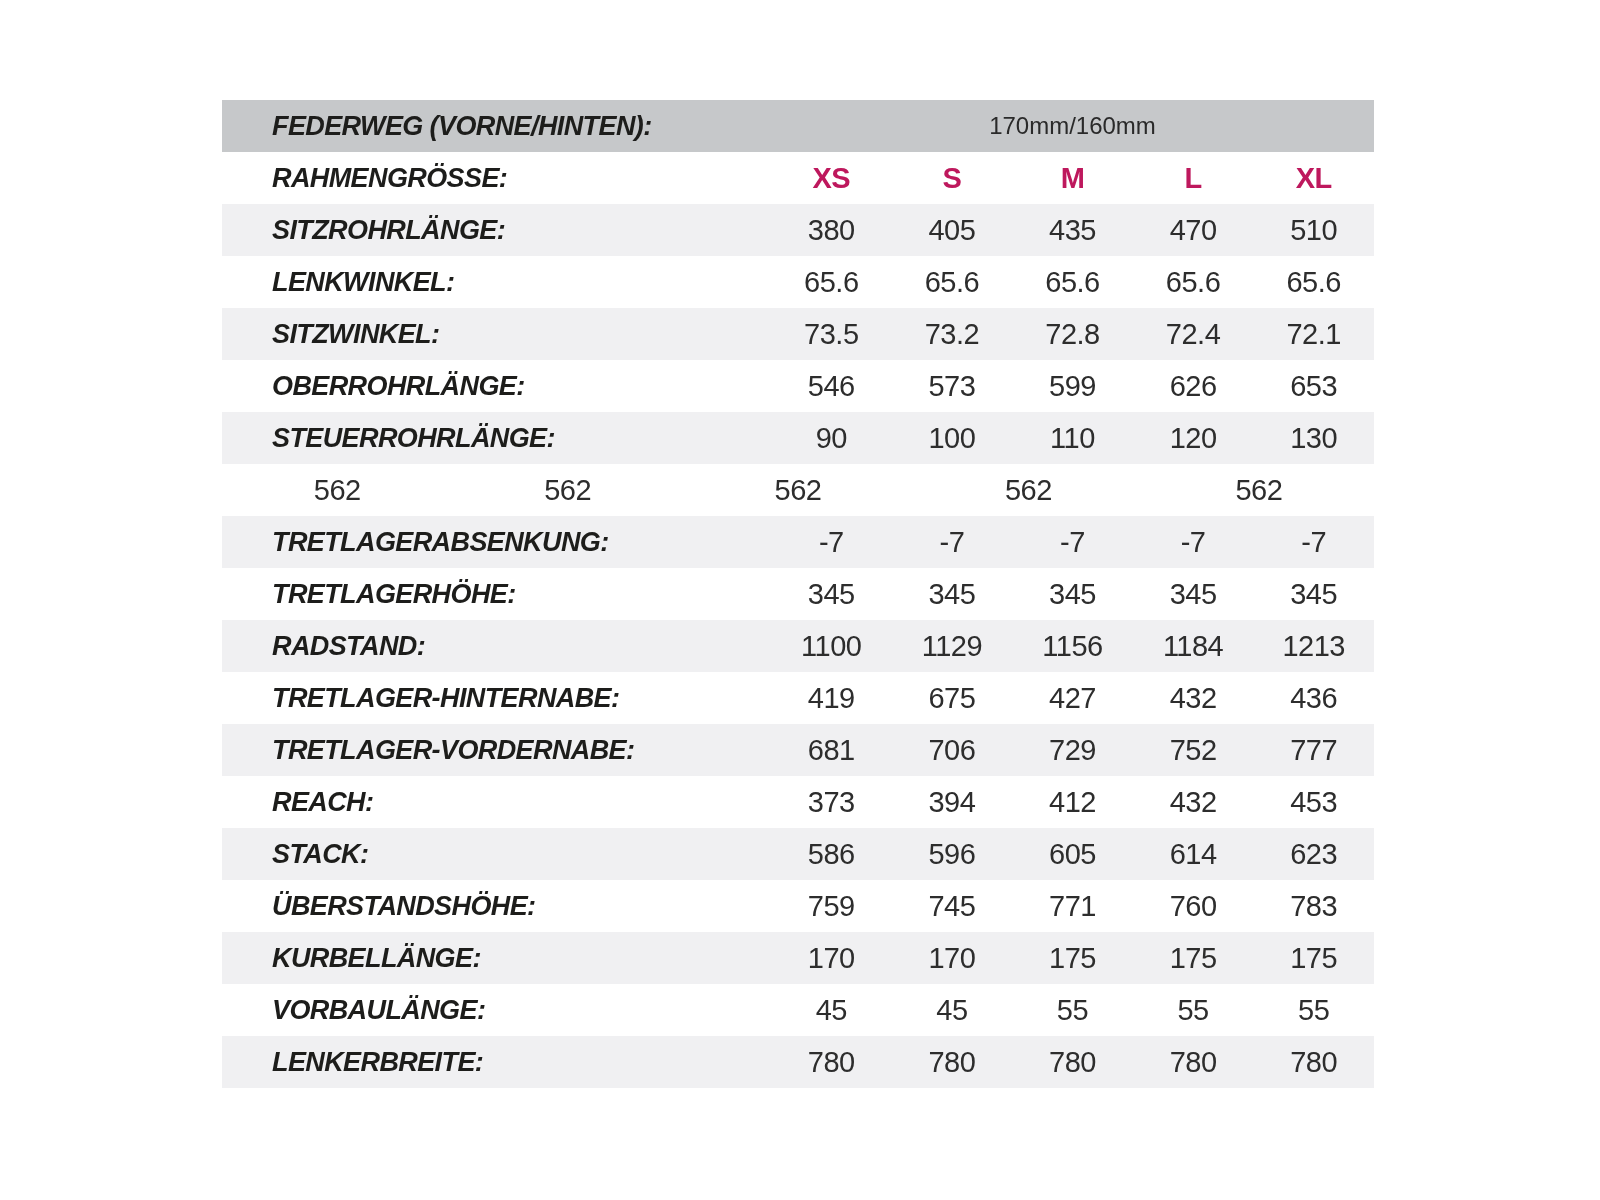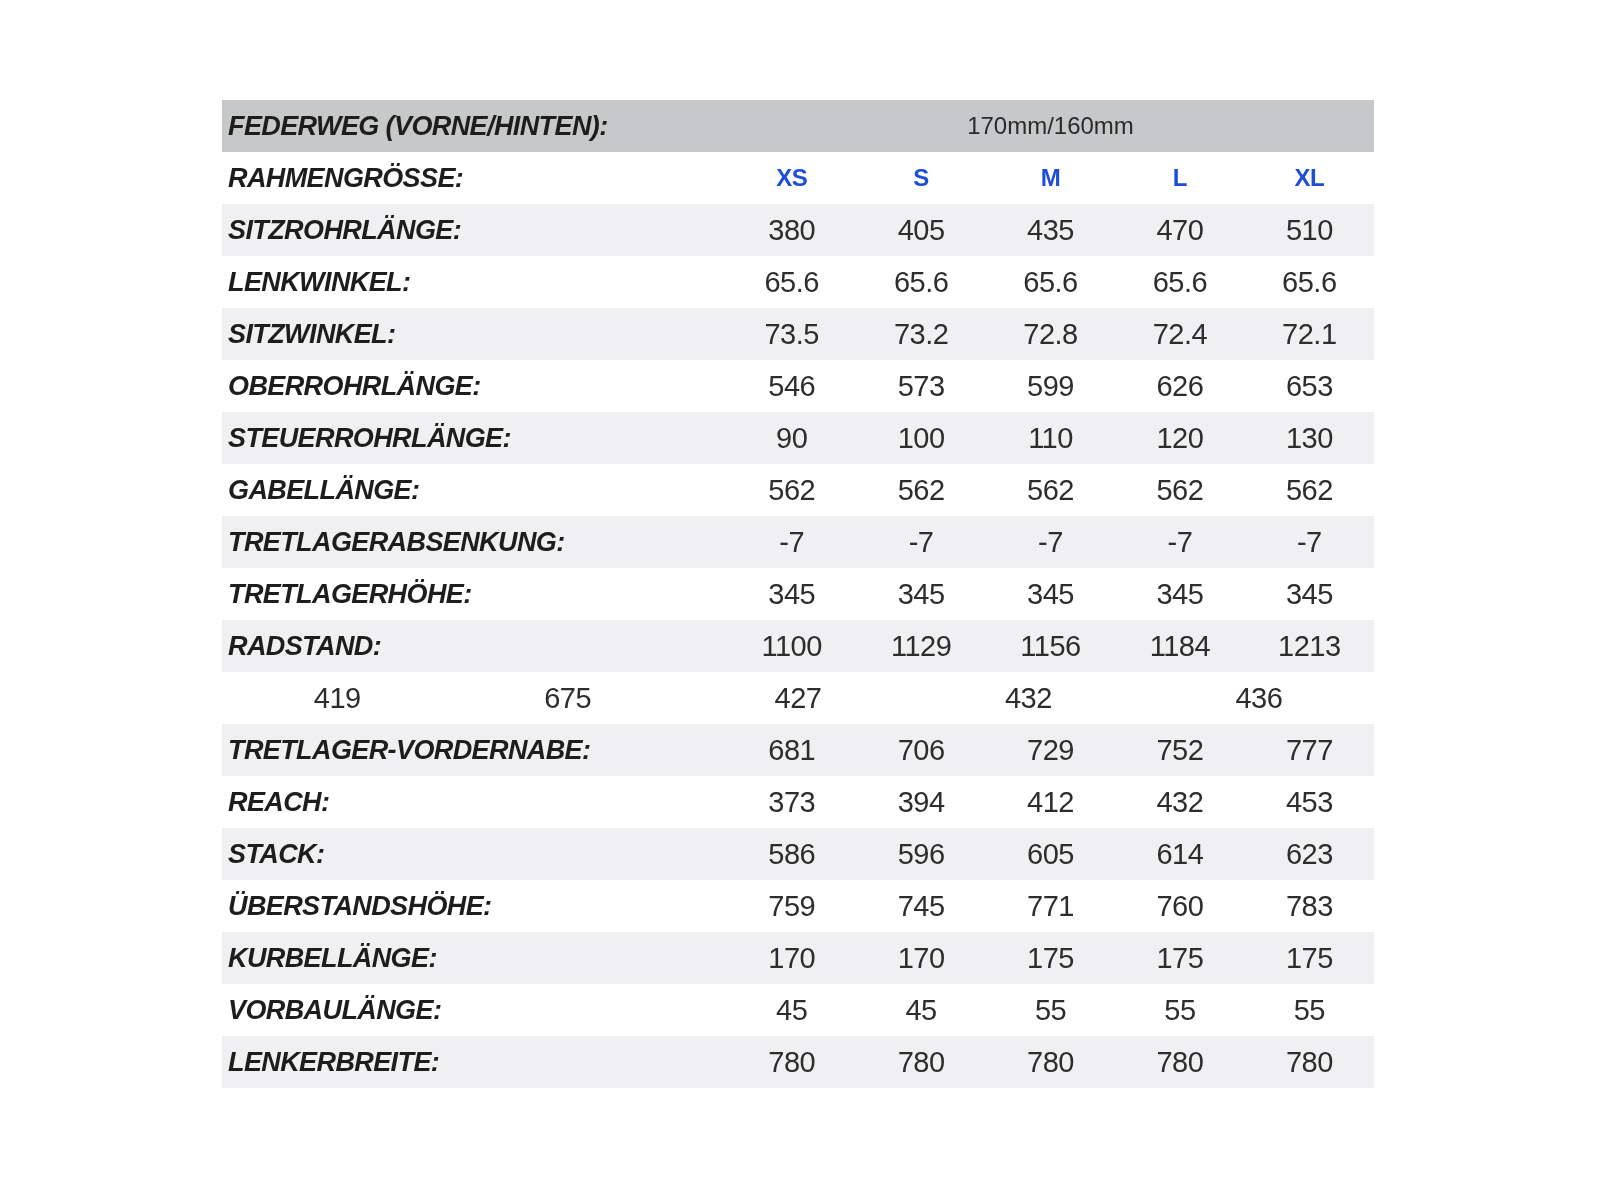--- a/index.html
+++ b/index.html
@@ -35,20 +35,21 @@
   .cell.label {
     flex: 0 0 505px;
     padding-left: 6px;
     font-style: italic;
     font-weight: 700;
     font-size: 27px;
     letter-spacing: -0.6px;
     color: #1d1d1b;
     white-space: nowrap;
     overflow: hidden;
+    margin-left: 44px;
   }
   .cell.val {
     flex: 1 1 0;
     text-align: center;
     font-size: 29px;
     font-weight: 400;
     letter-spacing: -0.5px;
     color: #2d2d2d;
   }
   .row.header-row {
@@ -59,22 +60,22 @@
     text-align: center;
     font-size: 24px;
     font-weight: 400;
     color: #2a2a2a;
   }
   .row.size-row {
     background: #ffffff;
   }
   .row.size-row .cell.val {
     font-weight: 700;
-    color: #1d4ed8;
-    font-size: 24px;
+    color: #be185d;
+    font-size: 29px;
     text-align: center;
   }
   
   .row.drow:nth-child(odd) {
     background: #f0f0f2;
   }
   .row.drow:nth-child(even) {
     background: #ffffff;
   }
 </style>
@@ -137,21 +138,20 @@
     <div class="row drow">
       <div class="cell label">STEUERROHRLÄNGE:</div>
       <div class="cell val">90</div>
       <div class="cell val">100</div>
       <div class="cell val">110</div>
       <div class="cell val">120</div>
       <div class="cell val">130</div>
     </div>
 
     <div class="row drow">
-      <div class="cell label">GABELLÄNGE:</div>
       <div class="cell val">562</div>
       <div class="cell val">562</div>
       <div class="cell val">562</div>
       <div class="cell val">562</div>
       <div class="cell val">562</div>
     </div>
 
     <div class="row drow">
       <div class="cell label">TRETLAGERABSENKUNG:</div>
       <div class="cell val">-7</div>
@@ -173,20 +173,21 @@
     <div class="row drow">
       <div class="cell label">RADSTAND:</div>
       <div class="cell val">1100</div>
       <div class="cell val">1129</div>
       <div class="cell val">1156</div>
       <div class="cell val">1184</div>
       <div class="cell val">1213</div>
     </div>
 
     <div class="row drow">
+      <div class="cell label">TRETLAGER-HINTERNABE:</div>
       <div class="cell val">419</div>
       <div class="cell val">675</div>
       <div class="cell val">427</div>
       <div class="cell val">432</div>
       <div class="cell val">436</div>
     </div>
 
     <div class="row drow">
       <div class="cell label">TRETLAGER-VORDERNABE:</div>
       <div class="cell val">681</div>

